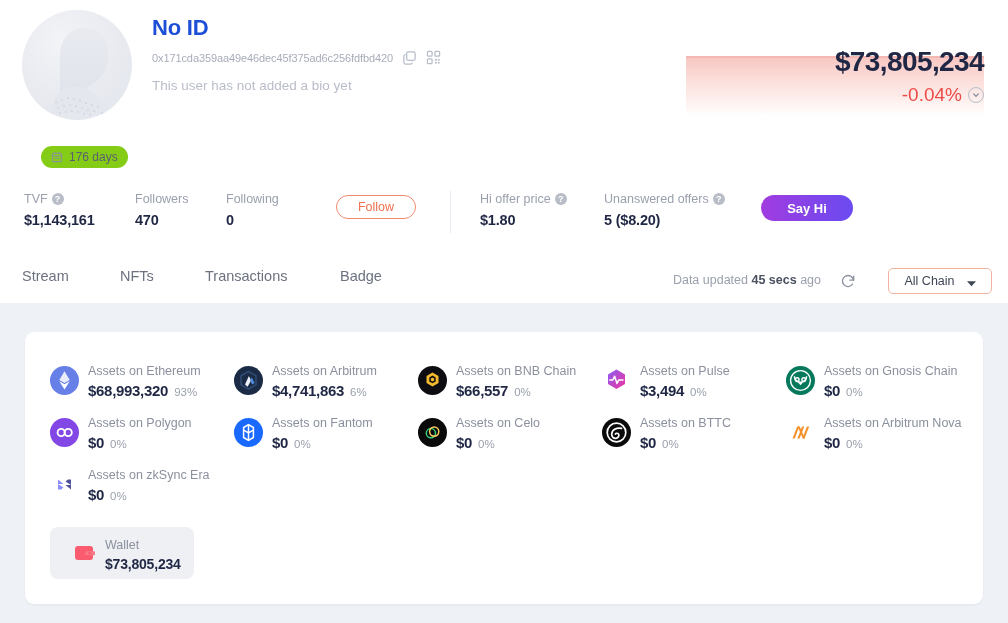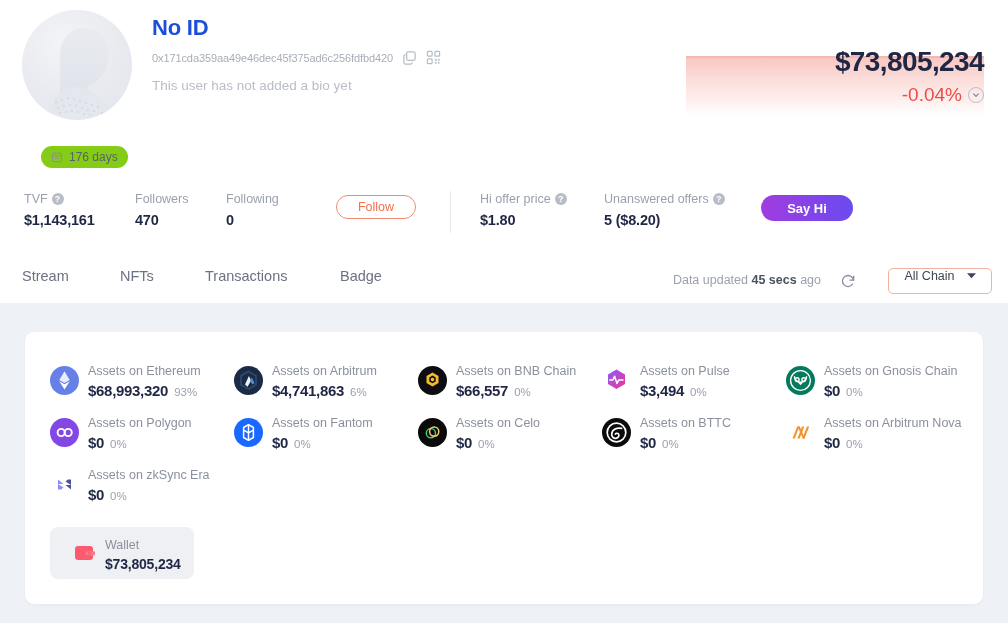--- a/index.html
+++ b/index.html
@@ -116,21 +116,21 @@
 
   
   .upd { position: absolute; right: 152px; top: 273px; display: flex; align-items: flex-start; gap: 19px; }
   .upd-txt { font-size: 12.5px; color: #9aa0ad; white-space: nowrap; }
   .upd-txt b { color: #4a5160; font-weight: bold; }
   .refresh { width: 16px; height: 16px; color: #8b909e; cursor: pointer; }
   .refresh svg { width: 16px; height: 16px; display: block; }
   .chain-sel {
     position: absolute; right: 16px; top: 268px; width: 104px; height: 26px;
     border: 1px solid #f0b3a0; border-radius: 5px; background: #fff;
-    display: flex; align-items: flex-start; justify-content: center; gap: 12px;
+    display: flex; align-items: center; justify-content: center; gap: 12px;
     font-size: 12.5px; color: #3f4654; cursor: pointer;
   }
   .chain-sel .cv { width: 9px; height: 9px; color: #3f4654; }
 
   
   .card {
     position: absolute; left: 25px; top: 332px; width: 958px; height: 272px;
     background: #fff; border-radius: 9px; box-shadow: 0 1px 3px rgba(40,50,80,.05);
   }
   .grid { position: absolute; left: 25px; top: 22px; width: 920px; }

